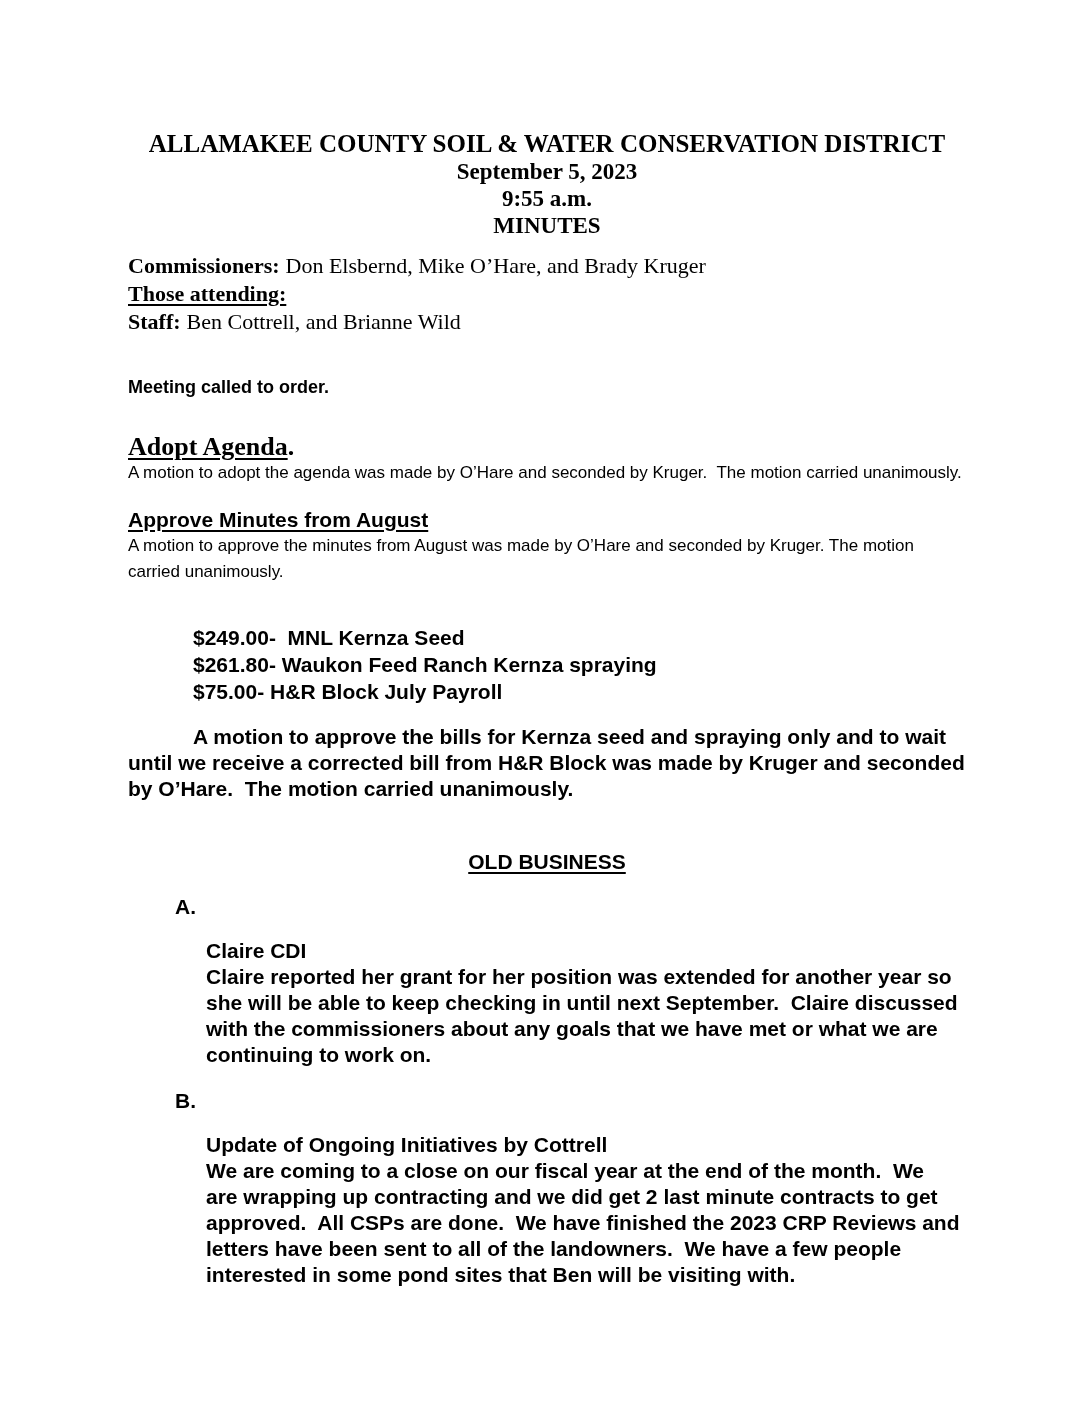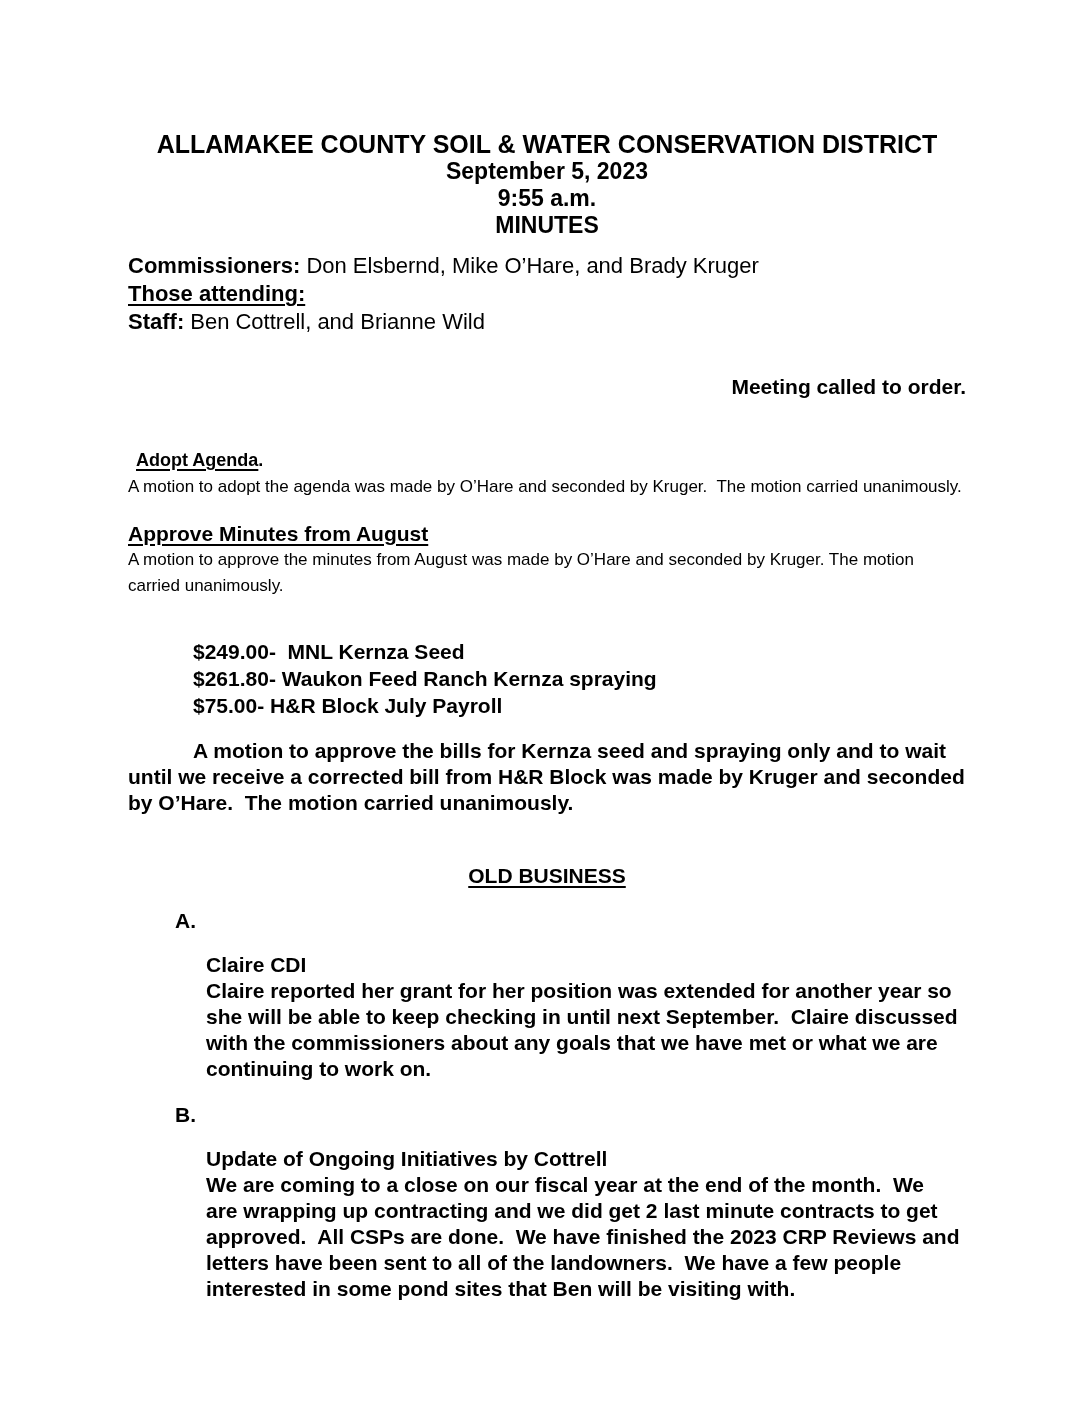--- a/index.html
+++ b/index.html
@@ -14,21 +14,21 @@
     -webkit-font-smoothing: antialiased;
   }
   .page {
     box-sizing: border-box;
     width: 1088px;
     height: 1408px;
     padding: 130px 122px 40px 128px;
     background: #ffffff;
     overflow: hidden;
   }
-  .serif { font-family: Liberation Sans, sans-serif; }
+  .serif { font-family: Liberation Serif, serif; }
   .sans  { font-family: "Liberation Sans", "DejaVu Sans", sans-serif; }
   .bold  { font-weight: bold; }
   .u {
     text-decoration: underline;
     text-decoration-thickness: 2px;
     text-underline-offset: 3px;
   }
   
   .doc-header {
     text-align: center;
@@ -45,29 +45,27 @@
   }
   .label-gap { margin-right: 6px; }
   
   .body-text {
     font-size: 17px;
     line-height: 26px;
     margin: 0;
     white-space: pre-wrap;
   }
   .mct {
-    font-size: 21px;
+    font-size: 18px;
     line-height: 26px;
-    margin-bottom: 47px;
-    text-align: right;
+    margin-bottom: 33px;
   }
   .heading-serif {
-    font-size: 18px;
+    font-size: 26px;
     line-height: 27px;
-    margin-left: 8px;
   }
   .heading-sans {
     font-size: 21px;
     line-height: 27px;
   }
   .section-adopt   { margin-bottom: 20px; }
   .section-approve { margin-bottom: 39px; margin-top: 20px; }
   
   .bills {
     padding-left: 65px;

